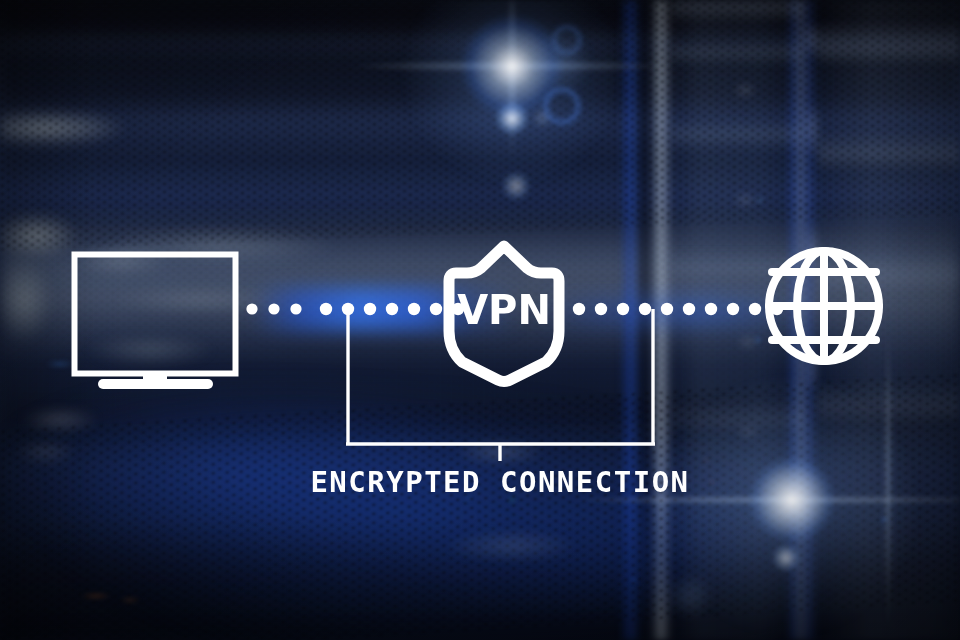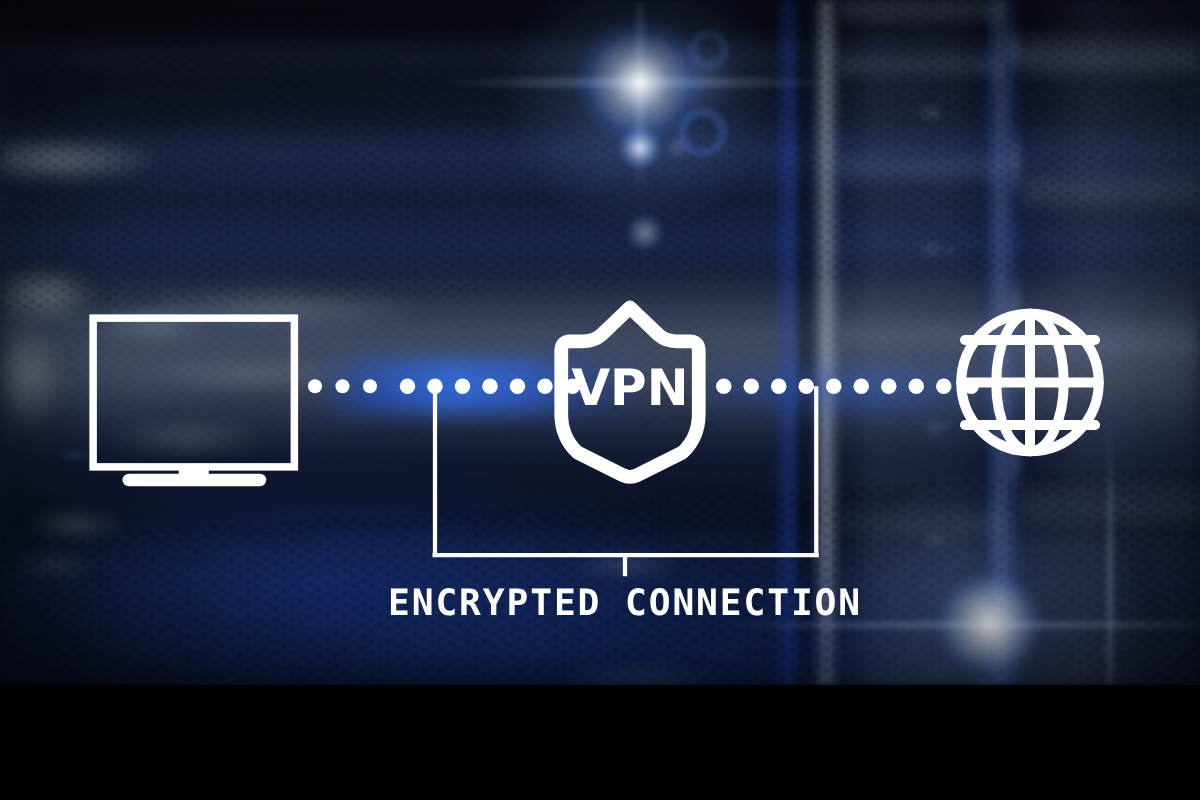--- a/index.html
+++ b/index.html
@@ -8,21 +8,21 @@
     padding: 0;
     background: #000;
   }
   body {
     font-family: "Liberation Sans", sans-serif;
   }
 
   #stage {
     position: relative;
     width: 960px;
-    height: 548px;
+    height: 640px;
     overflow: hidden;
     background: #ec4899;
   }
 
   
   .bg-layer {
     position: absolute;
     inset: 0;
     pointer-events: none;
   }

